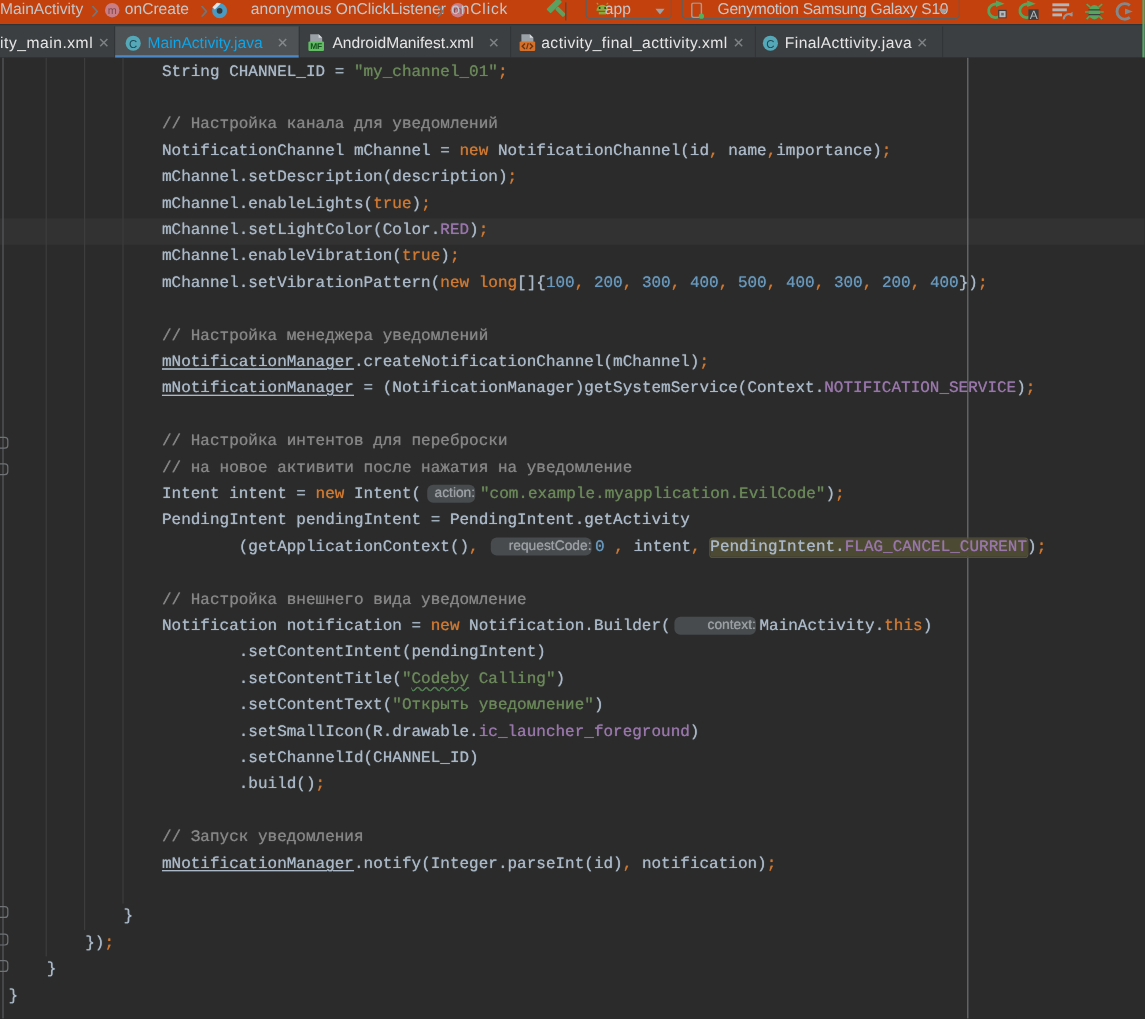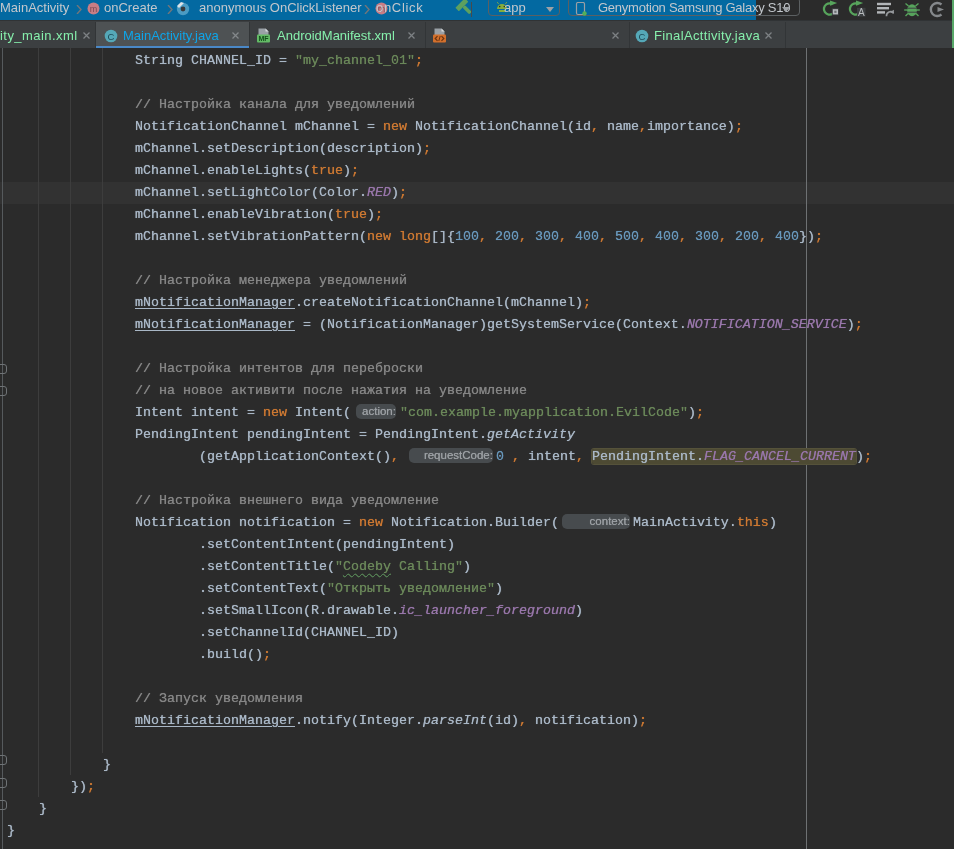--- a/index.html
+++ b/index.html
@@ -1,32 +1,32 @@
 <!DOCTYPE html>
 <html><head><meta charset="utf-8">
 <style>
 html,body{margin:0;padding:0;background:#2b2b2b;width:954px;height:849px;overflow:hidden}
 #app{position:relative;width:954px;height:849px;font-family:"Liberation Sans",sans-serif}
-#toolbar{position:absolute;left:0;top:0;width:756px;height:20px;background:#0369a1}
+#toolbar{position:absolute;left:0;top:0;width:954px;height:20px;background:#c2410c}
 #tabbar{position:absolute;left:0;top:20px;width:954px;height:28px;background:#3c3f41;border-top:1px solid #303335;box-sizing:border-box}
 #editor{position:absolute;left:0;top:48px;width:954px;height:801px;background:#2b2b2b;overflow:hidden}
 .bc{position:absolute;top:0;height:16px;line-height:16px;font-size:13px;color:#c3c7cc;white-space:pre}
 .chev{position:absolute;top:5px;width:6px;height:9px}
 .ic{position:absolute}
-.tabtext{position:absolute;top:2px;height:26px;line-height:26px;font-size:13px;color:#86efac;white-space:pre}
+.tabtext{position:absolute;top:2px;height:26px;line-height:26px;font-size:13px;color:#e5e5e5;white-space:pre}
 .tx{position:absolute;top:10px;width:9px;height:9px}
 .guide{position:absolute;width:1px;background:#3d3d3d}
 .fold{position:absolute;left:-5px;width:10px;height:8px;border:1px solid #6f7376;border-radius:3px;background:transparent}
 #code{position:absolute;left:7px;top:2px;margin:0;font-family:"Liberation Mono",monospace;font-size:13.33px;letter-spacing:0;line-height:22px;color:#a9b7c6;white-space:pre;text-shadow:0 0 0.7px}
 .o{color:#cc7832}
 .g{color:#6a8759}
 .n{color:#6897bb}
 .p{color:#9876aa}
 .c{color:#858585}
-.i{font-style:italic}
+.i{}
 .u{text-decoration:underline;text-underline-offset:2px}
 .wavy{text-decoration:underline wavy #4e8052;text-underline-offset:3px;text-decoration-thickness:1px}
 .hint{display:inline-block;box-sizing:border-box;letter-spacing:0;font-family:"Liberation Sans",sans-serif;font-size:11.5px;line-height:15px;color:#9ca0a4;background:#474b4e;border-radius:5px;text-align:right;vertical-align:baseline;position:relative;top:-1px}
 .hl{background:#4d4a33;border-radius:2px;box-shadow:0 0 0 1px #55523a}
 .cur{position:absolute;left:0;top:134px;width:954px;height:22px;background:#323232}
 </style></head>
 <body>
 <div id="app">
 <div id="toolbar">
   <span class="bc" style="left:0">MainActivity</span>
@@ -39,21 +39,21 @@
       </svg>
   <span class="bc" style="left:104px">onCreate</span>
   <svg class="chev" style="left:167px" viewBox="0 0 6 9">
         <path d="M1 0 L5 4.5 L1 9" stroke="#72767a" stroke-width="1.4" fill="none"></path>
       </svg>
   <svg class="ic" style="left:176px;top:2px" width="14" height="14" viewBox="0 0 14 14">
         <circle cx="7" cy="7" r="6.2" fill="#4a9bc3"></circle>
         <circle cx="7" cy="7" r="2.4" fill="#37393b"></circle>
         <path d="M1 4 L5 0 L8 1 L3 6 Z" fill="#dde3e8"></path>
       </svg>
-  <span class="bc" style="left:199px">anonymous OnClickListener</span>
+  <span class="bc" style="left:209px">anonymous OnClickListener</span>
   <svg class="chev" style="left:364px" viewBox="0 0 6 9">
         <path d="M1 0 L5 4.5 L1 9" stroke="#72767a" stroke-width="1.4" fill="none"></path>
       </svg>
   <svg class="ic" style="left:375px;top:2px" width="13" height="13" viewBox="0 0 13 13">
         <circle cx="6.5" cy="6.5" r="6" fill="#c97d85"></circle>
         <text x="6.5" y="9.6" font-size="9" font-family="Liberation Sans" fill="#7c4a52" text-anchor="middle">m</text>
       </svg>
   <span class="bc" style="left:376px;letter-spacing:0.7px">onClick</span>
   <svg class="ic" style="left:454px;top:-3px" width="21" height="20" viewBox="0 0 21 20">
         <g transform="rotate(-45 10.5 10)">
@@ -148,20 +148,21 @@
         <path d="M1.5 1.5 L7.5 7.5 M7.5 1.5 L1.5 7.5" stroke="#7d8184" stroke-width="1.3"></path>
       </svg>
   <div style="position:absolute;left:425px;top:1px;width:1px;height:26px;background:#323537"></div>
   <svg class="ic" style="left:432px;top:7px" width="15" height="15" viewBox="0 0 15 15">
         <path d="M2.5 0.5 h7 l3 3 v4 h-10 z" fill="#9aa1a7"></path>
         <path d="M9.5 0.5 l3 3 h-3 z" fill="#d7dbde"></path>
         <rect x="1" y="6.5" width="13" height="8" rx="1" fill="#d3702c"></rect>
         <path d="M5.5 8.2 L3.2 10.5 L5.5 12.8 M9.5 8.2 L11.8 10.5 L9.5 12.8" stroke="#6b3410" stroke-width="1.2" fill="none"></path>
         <line x1="8.2" y1="8" x2="6.8" y2="13" stroke="#6b3410" stroke-width="1"></line>
       </svg>
+  <span class="tabtext" style="left:451px;letter-spacing:0.4px">activity_final_acttivity.xml</span>
   <svg class="tx" style="left:611px" viewBox="0 0 9 9">
         <path d="M1.5 1.5 L7.5 7.5 M7.5 1.5 L1.5 7.5" stroke="#7d8184" stroke-width="1.3"></path>
       </svg>
   <div style="position:absolute;left:629px;top:1px;width:1px;height:26px;background:#323537"></div>
   <svg class="ic" style="left:635px;top:8px" width="14" height="14" viewBox="0 0 14 14">
         <circle cx="7" cy="7" r="6.3" fill="#55a8b8"></circle>
         <text x="7" y="10.6" font-size="9.5" font-family="Liberation Sans" fill="#1d4a57" text-anchor="middle">C</text>
       </svg>
   <span class="tabtext" style="left:654px;letter-spacing:0.35px">FinalActtivity.java</span>
   <svg class="tx" style="left:764px" viewBox="0 0 9 9">

